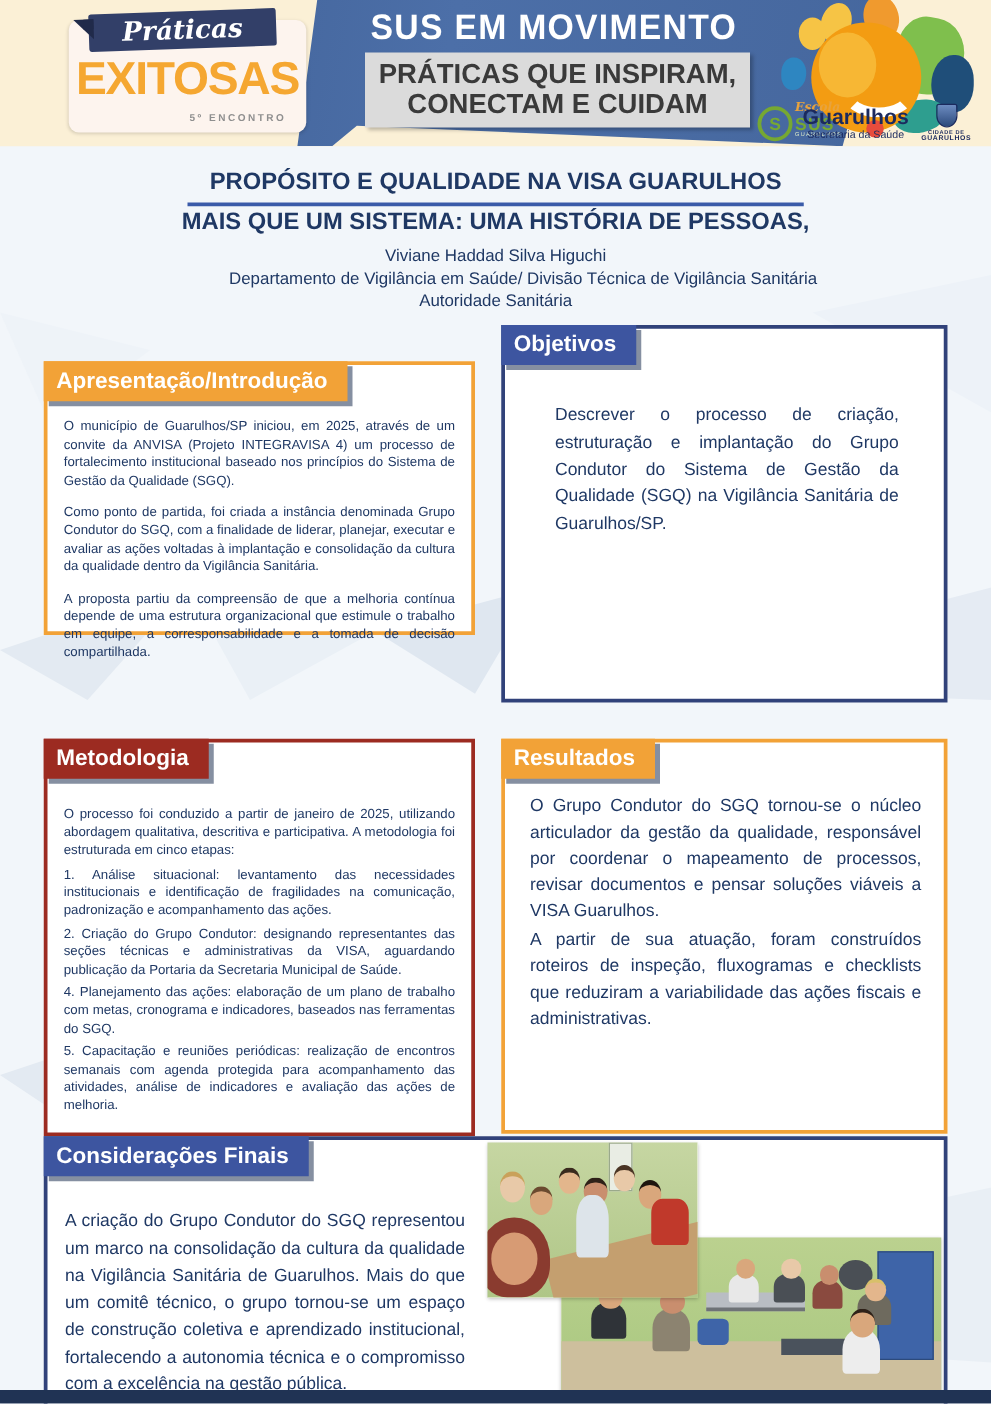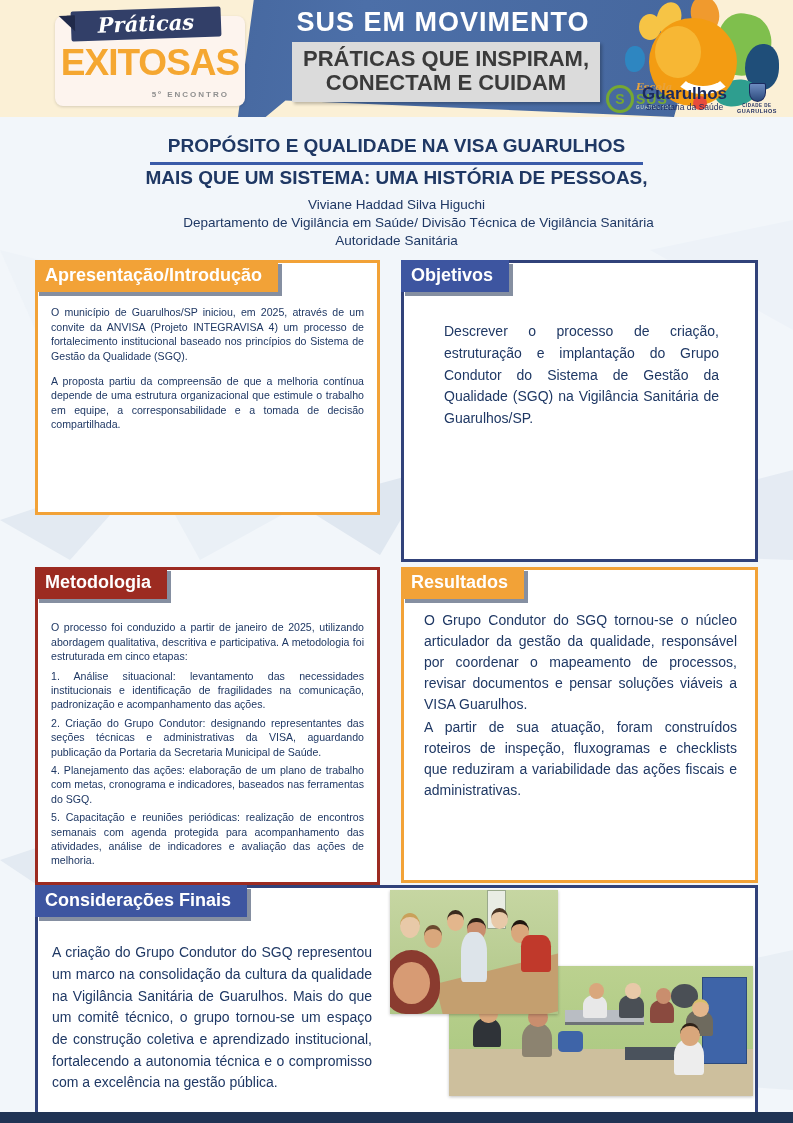--- a/index.html
+++ b/index.html
@@ -67,33 +67,33 @@
   .title-block{position:relative;z-index:2;text-align:center;padding-top:16px;color:#1F3864;}
   .t-line{font-size:19px;font-weight:800;line-height:1.35;}
   .t-underline{display:inline-block;border-bottom:3px solid #3A5BA9;padding:0 18px 3px;}
   .t-author{font-size:13.5px;margin-top:7px;}
   .t-affil{font-size:13.5px;margin-top:3px;padding-left:44px;}
   .t-role{font-size:13.5px;margin-top:3px;}
   
   .content{position:relative;z-index:2;padding:0 35px;}
   .row{display:flex;gap:21px;align-items:flex-start;}
   .row1{margin-top:12px;}
-  .row2{margin-top:5px;}
+  .row2{margin-top:29px;}
   .row3{}
   .col-l{width:345px;flex:none;}
   .col-r{width:357px;flex:none;}
   .panel{position:relative;background:#fff;border:3px solid;box-sizing:border-box;}
   .tab{position:absolute;top:-3px;left:-3px;color:#fff;font-weight:800;font-size:18px;
     padding:5px 16px 6px 10px;box-shadow:4px 4px 0 rgba(32,51,84,.55);white-space:nowrap;}
   .p-orange{border-color:#F2A237;}  .p-orange>.tab{background:#F2A237;}
   .p-blue{border-color:#31427A;}    .p-blue>.tab{background:#3D55A0;}
   .p-red{border-color:#9C2B21;}     .p-red>.tab{background:#9C2B21;}
   .panel-body{color:#1F3864;text-align:justify;}
   .panel-body p{margin:0;}
-  .apres{height:255px;}
+  .apres{height:219px;margin-top:29px;}
   .apres .panel-body{padding:42px 13px 0;font-size:10.6px;line-height:1.36;}
   .apres .panel-body p{margin-bottom:11px;}
   .objet{height:302px;}
   .objet .panel-body{padding:58px 36px 0 40px;font-size:14px;line-height:1.55;}
   .metod{height:318px;}
   .metod .panel-body{padding:50px 13px 0;font-size:10.6px;line-height:1.36;}
   .metod .panel-body p.lead{margin-bottom:5px;}
   .metod .panel-body p.step{margin-bottom:4px;}
   .result{height:316px;}
   .result .panel-body{padding:40px 18px 0 20px;font-size:14px;line-height:1.5;}
@@ -229,20 +229,21 @@
     <div class="t-role">Autoridade Sanitária</div>
   </section>
 
   <main class="content">
 
     <div class="row row1">
       <section class="panel p-orange apres col-l">
         <div class="tab">Apresentação/Introdução</div>
         <div class="panel-body">
           <p>O município de Guarulhos/SP iniciou, em 2025, através de um convite da ANVISA (Projeto INTEGRAVISA 4) um processo de fortalecimento institucional baseado nos princípios do Sistema de Gestão da Qualidade (SGQ).</p>
+          <p>Como ponto de partida, foi criada a instância denominada Grupo Condutor do SGQ, com a finalidade de liderar, planejar, executar e avaliar as ações voltadas à implantação e consolidação da cultura da qualidade dentro da Vigilância Sanitária.</p>
           <p>A proposta partiu da compreensão de que a melhoria contínua depende de uma estrutura organizacional que estimule o trabalho em equipe, a corresponsabilidade e a tomada de decisão compartilhada.</p>
         </div>
       </section>
 
       <section class="panel p-blue objet col-r">
         <div class="tab">Objetivos</div>
         <div class="panel-body">
           <p>Descrever o processo de criação, estruturação e implantação do Grupo Condutor do Sistema de Gestão da Qualidade (SGQ) na Vigilância Sanitária de Guarulhos/SP.</p>
         </div>
       </section>

